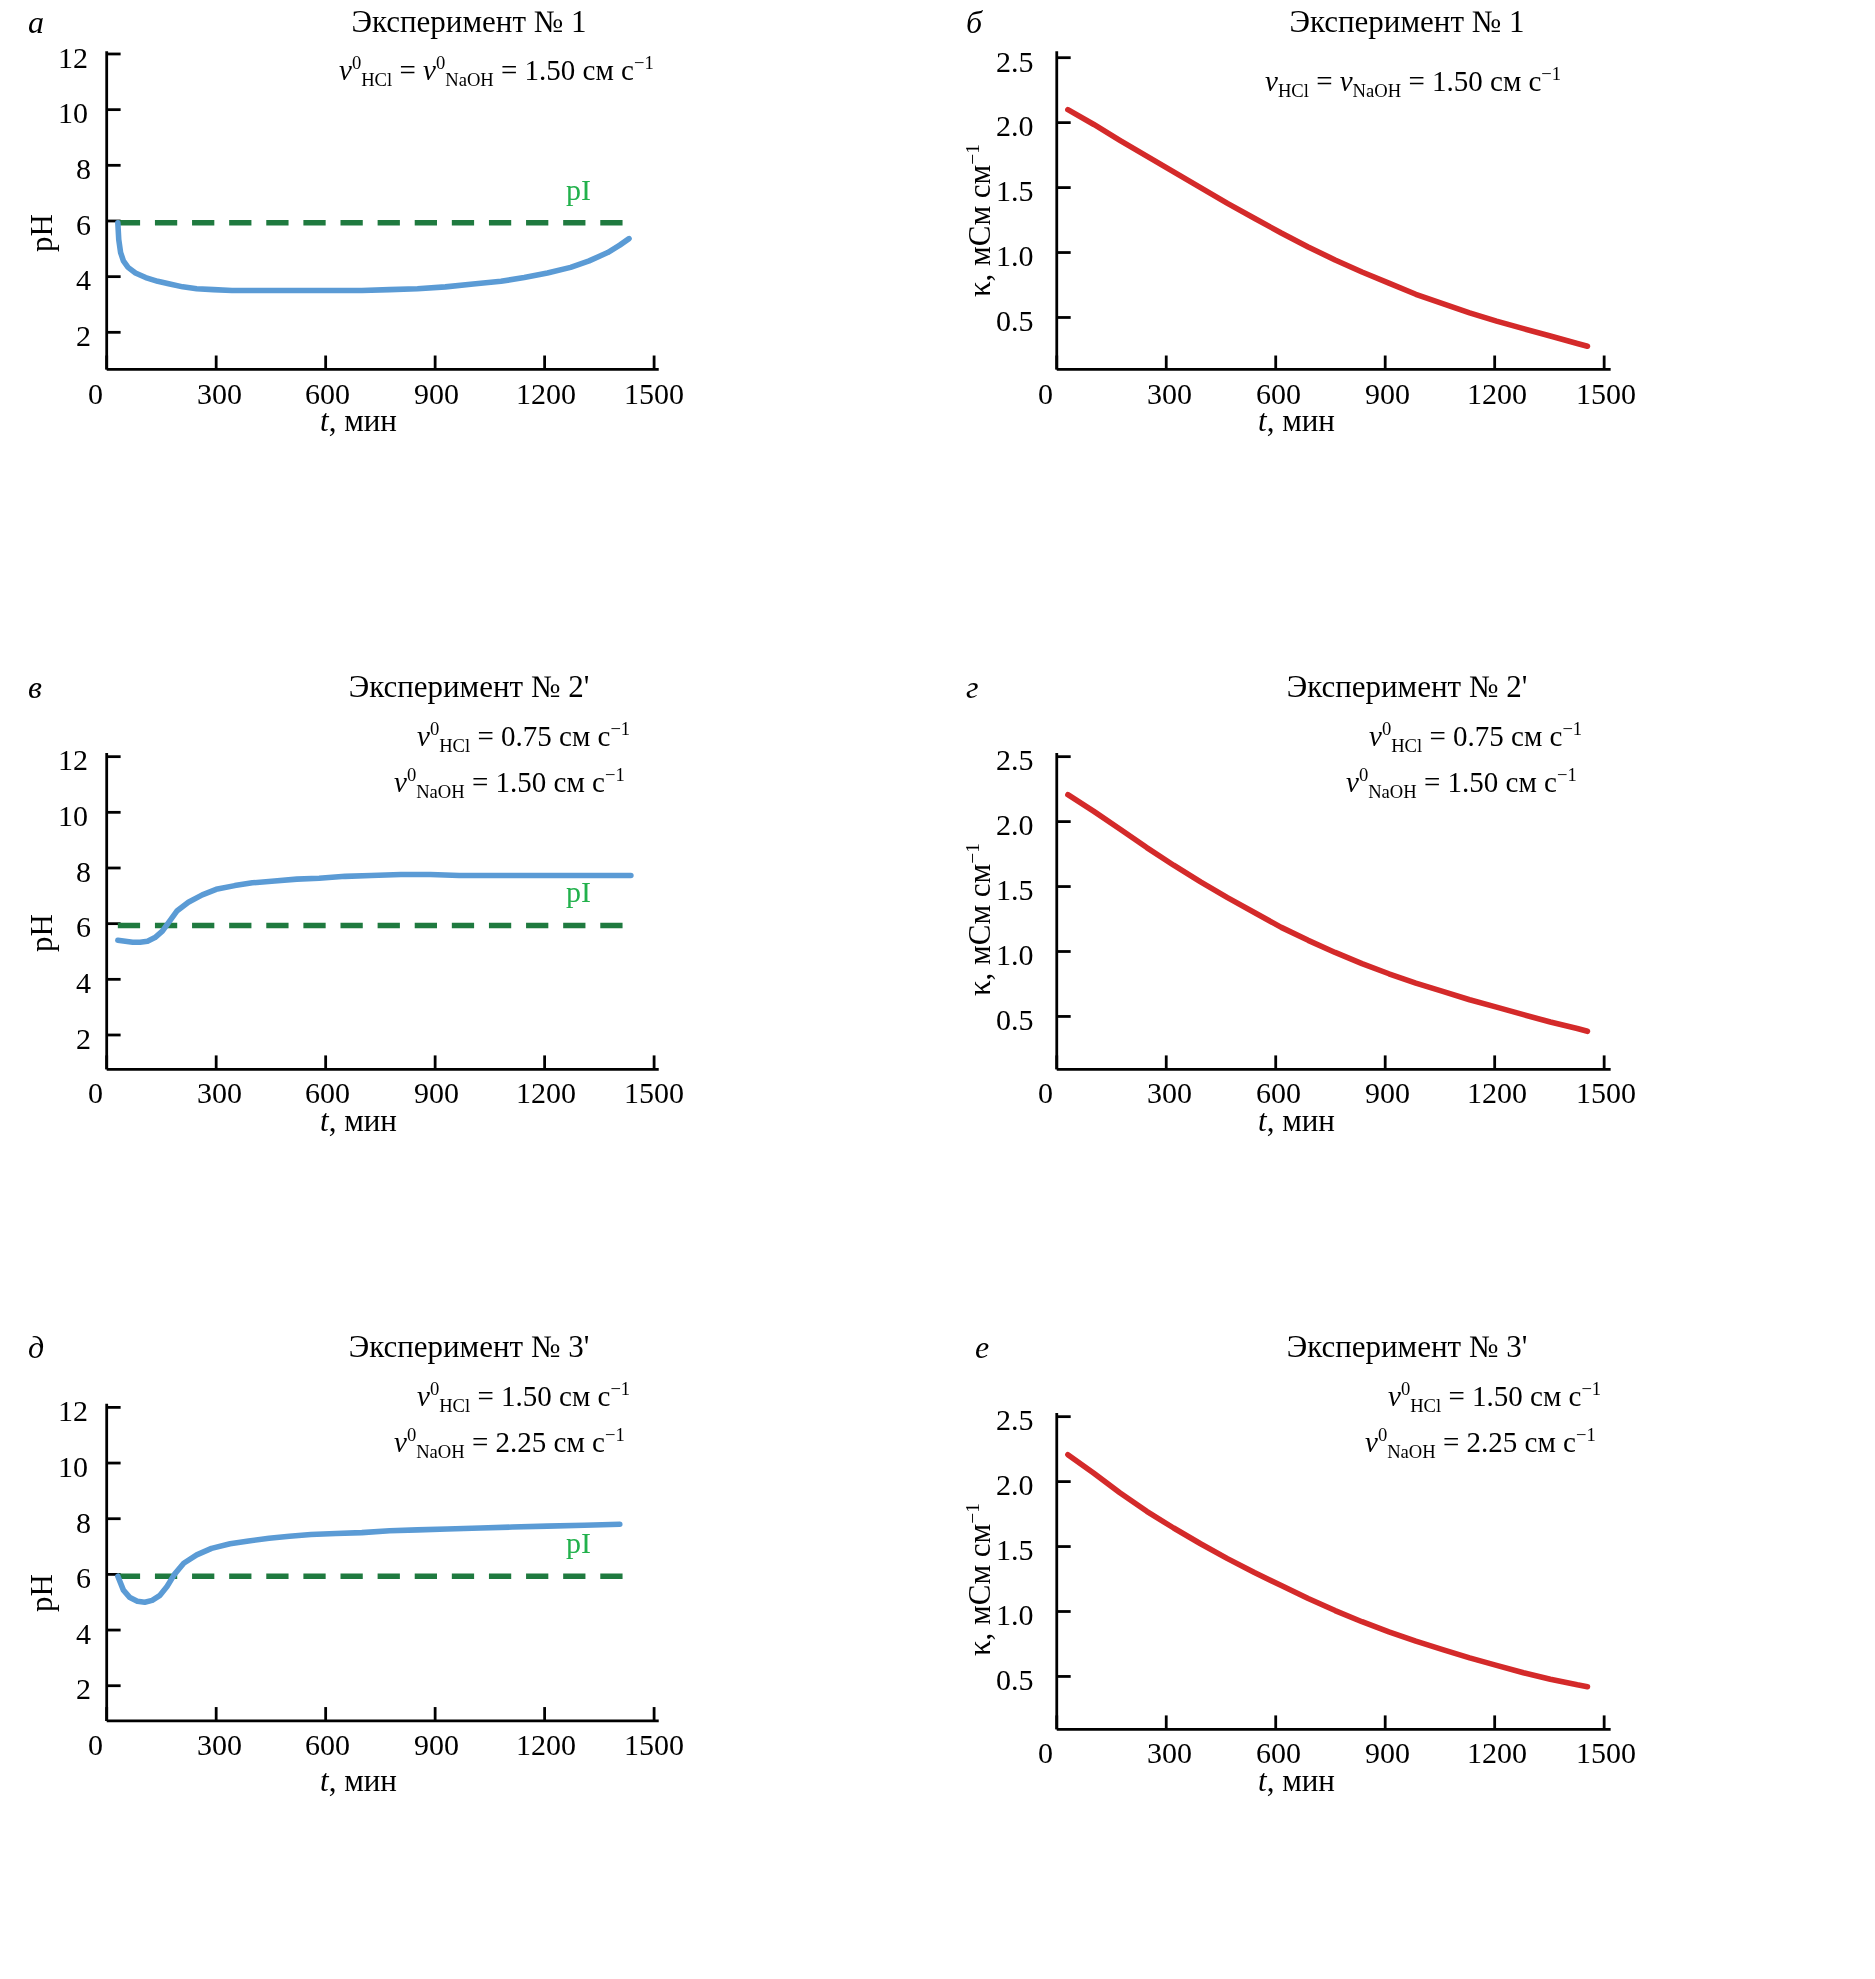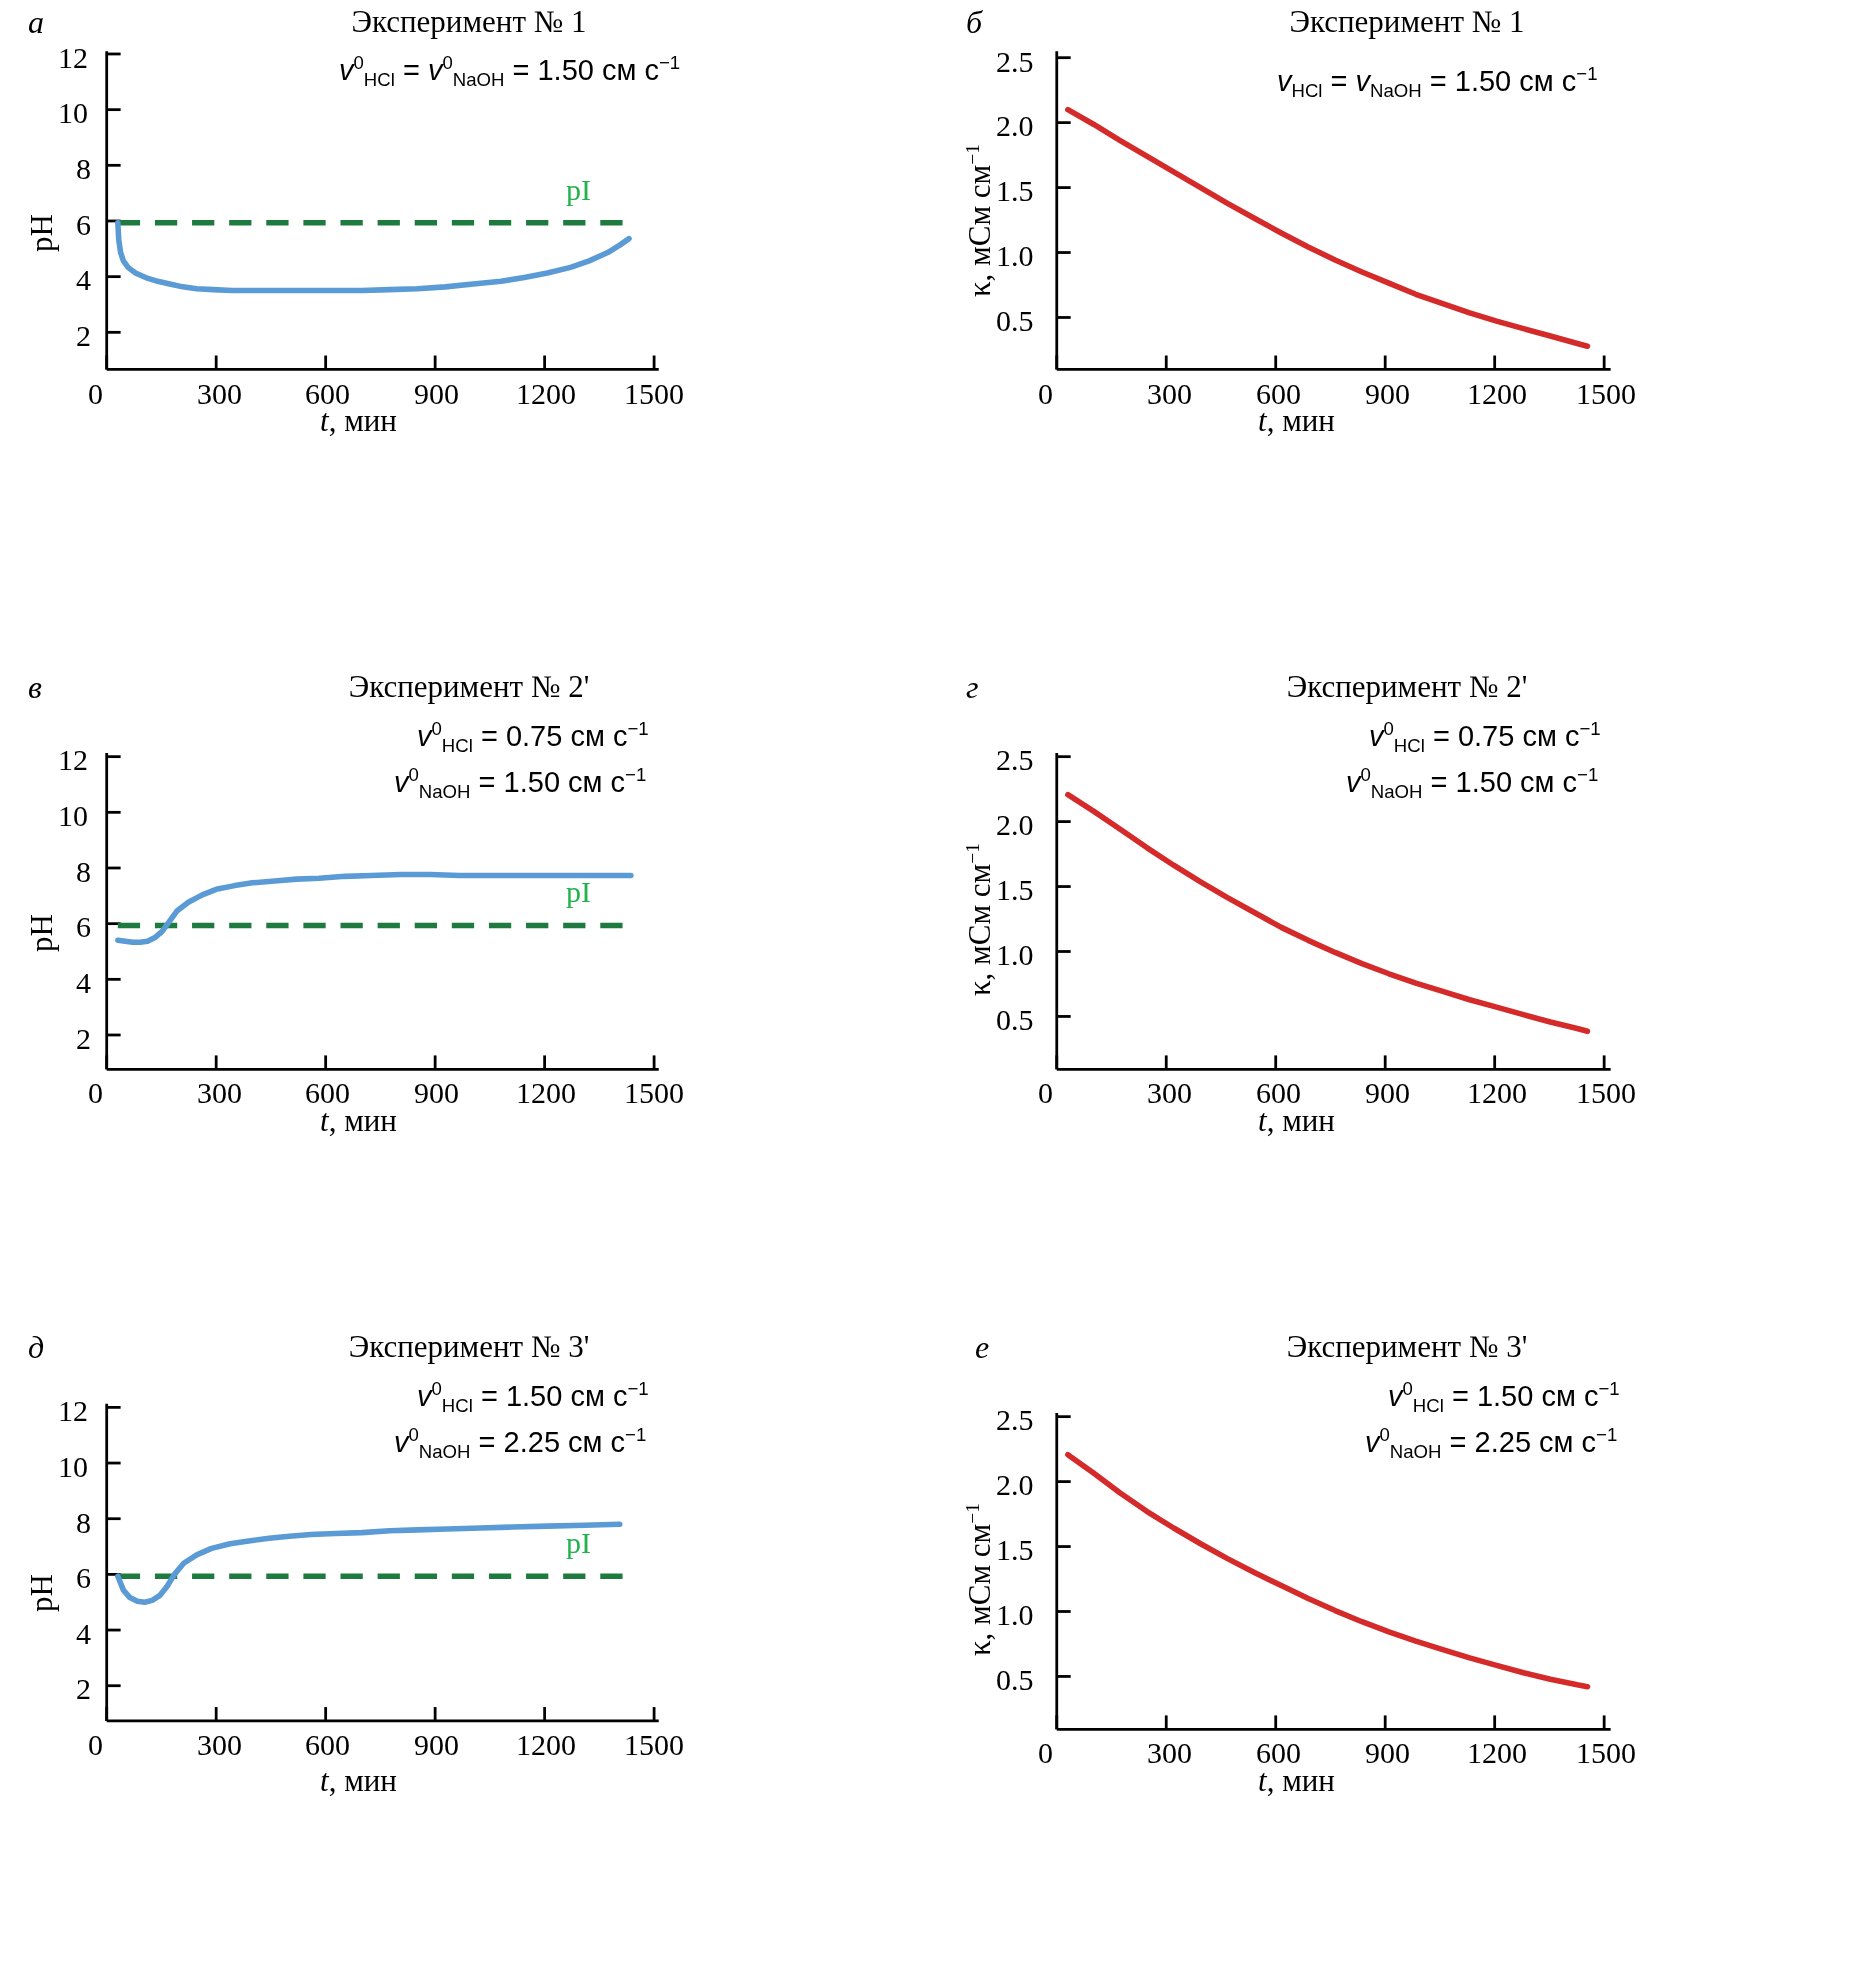--- a/index.html
+++ b/index.html
@@ -34,21 +34,21 @@
   .panel-title {
     position: absolute;
     font-size: 31px;
     text-align: center;
     width: 100%;
     font-family: "Liberation Serif", serif;
   }
   .annot {
     position: absolute;
     font-size: 29px;
-    font-family: Liberation Sans, sans-serif;
+    font-family: Liberation Serif, serif;
     white-space: nowrap;
   }
   .annot i { font-style: italic; }
   .annot sup { font-size: 18.6px; vertical-align: super; }
   .annot sub { font-size: 18.6px; vertical-align: sub; }
   .axis-label-x {
     position: absolute;
     font-size: 31px;
     white-space: nowrap;
     font-family: "Liberation Serif", serif;
@@ -120,21 +120,21 @@
         <line x1="705" y1="398" x2="705" y2="383" stroke="#000" stroke-width="3"></line>
       </g>
       <line x1="127" y1="240" x2="680" y2="240" stroke="#1f7a3f" stroke-width="6" stroke-dasharray="24,16"></line>
       <path d="M127,240 L128,258 L130,272 L133,281 L138,288 L146,294 L157,299 L170,303 L183,306 L197,309 L212,311 L230,312 L250,313 L275,313 L300,313 L330,313 L360,313 L390,313 L420,312 L450,311 L480,309 L510,306 L540,303 L565,299 L590,294 L615,288 L635,281 L655,272 L668,264 L678,257" fill="none" stroke="#5b9bd5" stroke-width="6" stroke-linejoin="round" stroke-linecap="round"></path>
     </svg>
   </div>
 
   <div class="cell">
     <div class="panel-letter" style="left:28px; top:3.7px;">б</div>
     <div class="panel-title" style="left:0; top:3.7px;">Эксперимент № 1</div>
-    <div class="annot" style="left:339px; top:63px;">
+    <div class="annot" style="left:327px; top:63px;">
       <i>v</i><sub>HCl</sub> = <i>v</i><sub>NaOH</sub> = 1.50 см с<sup>−1</sup>
     </div>
     <div class="axis-label-y" style="left:24px; top:297px;">κ, мСм см<sup>−1</sup></div>
     <div class="axis-label-x" style="left:320px; top:403px;"><i>t</i>, мин</div>
     <div class="tick-label" style="left:58px; top:45px;">2.5</div>
     <div class="tick-label" style="left:58px; top:109px;">2.0</div>
     <div class="tick-label" style="left:58px; top:174px;">1.5</div>
     <div class="tick-label" style="left:58px; top:239px;">1.0</div>
     <div class="tick-label" style="left:58px; top:304px;">0.5</div>
     <div class="tick-label" style="left:100px; top:377px;">0</div>

